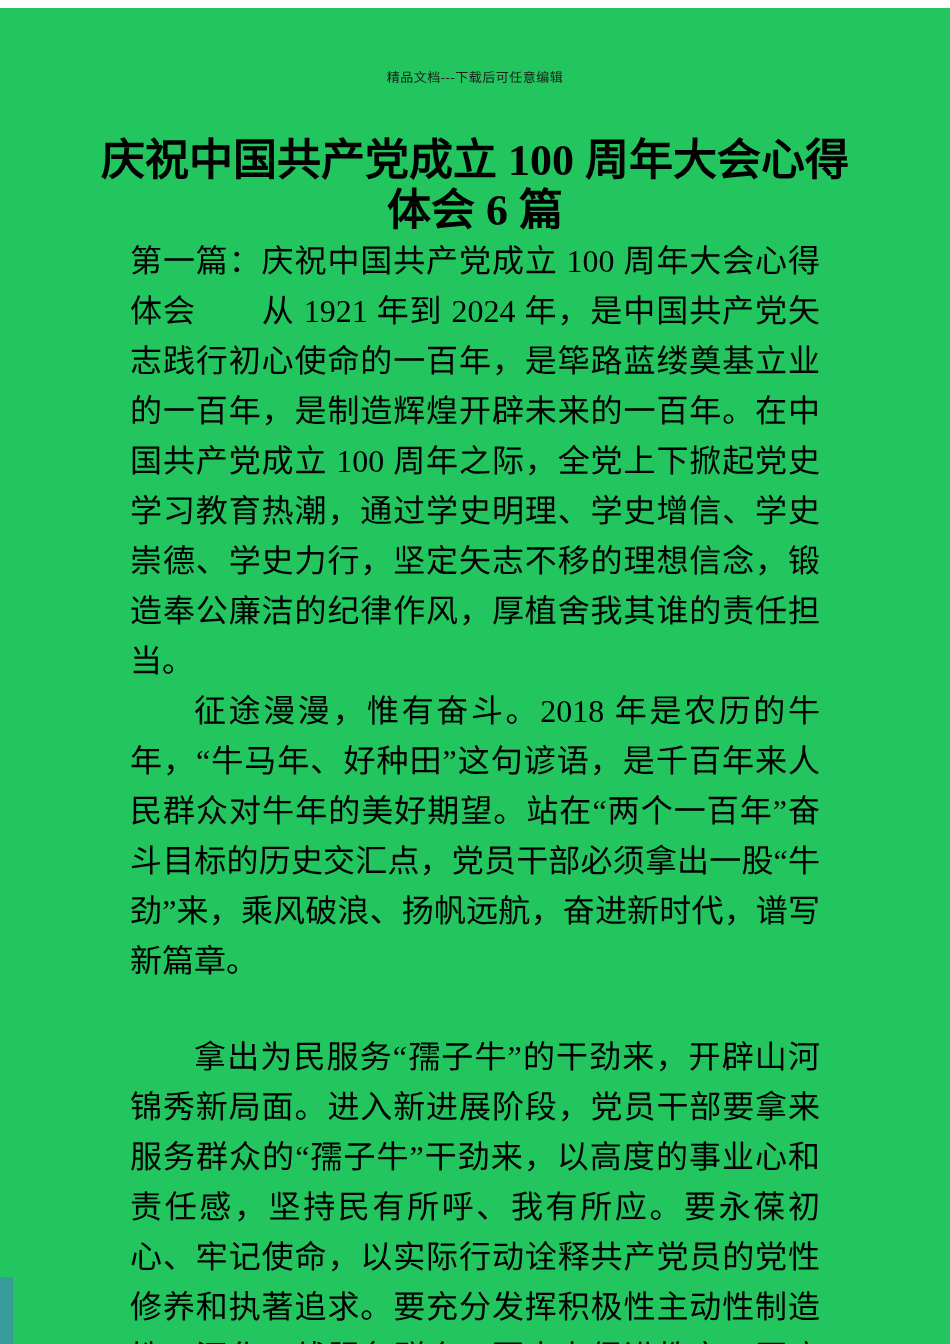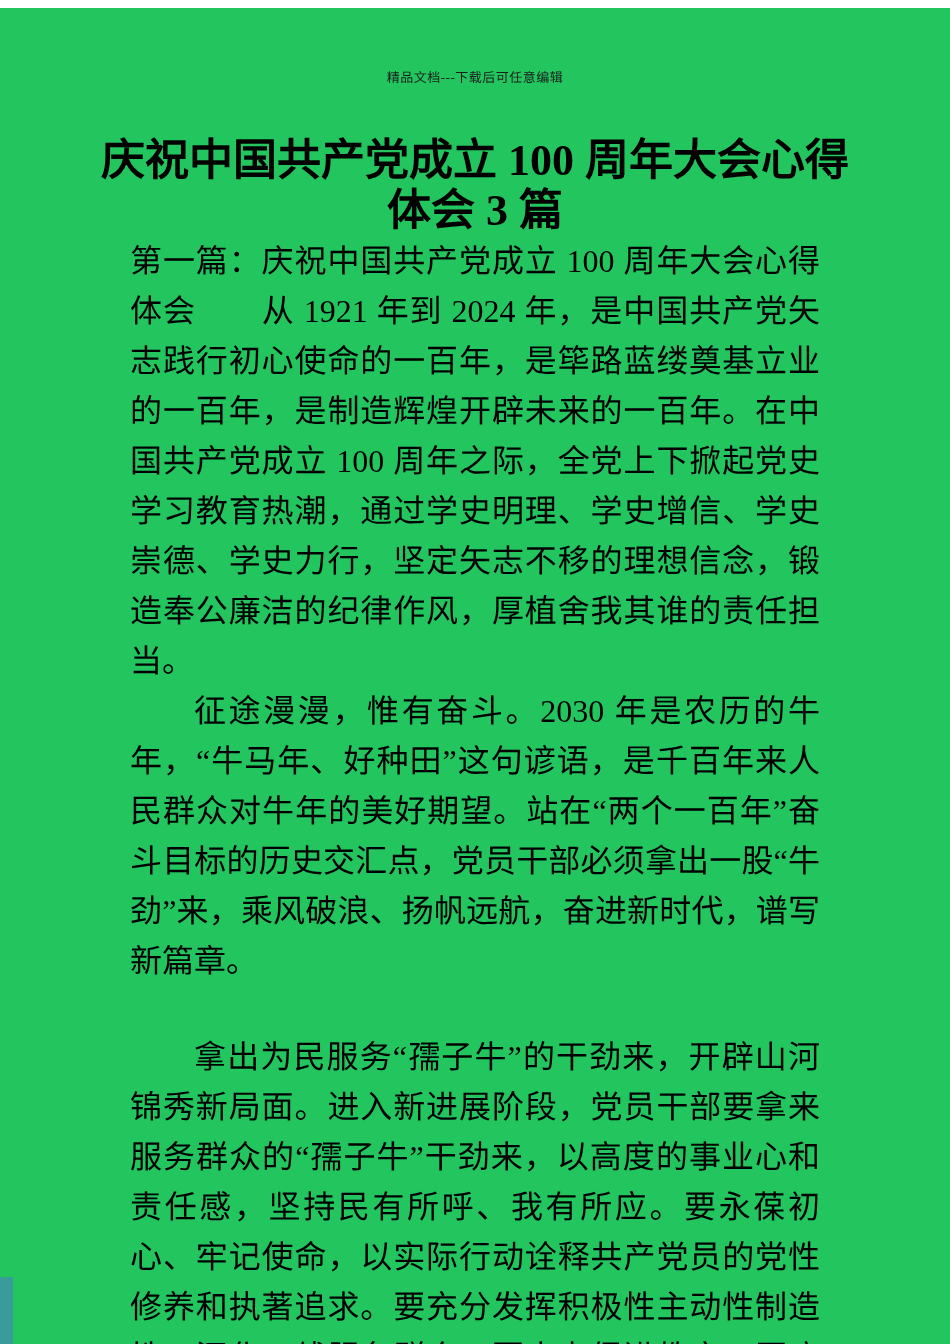--- a/index.html
+++ b/index.html
@@ -66,24 +66,24 @@
 </style>
 </head>
 <body>
 
 <div class="page">
 
   <div class="header-note">精品文档---下载后可任意编辑</div>
 
   <h1 class="doc-title">
     <span class="title-line">庆祝中国共产党成立 100 周年大会心得</span>
-    <span class="title-line">体会 3 篇</span>
+    <span class="title-line">体会 6 篇</span>
   </h1>
 
   <div class="doc-body">
     <p>第一篇：庆祝中国共产党成立 100 周年大会心得体会　　从 1921 年到 2024 年，是中国共产党矢志践行初心使命的一百年，是筚路蓝缕奠基立业的一百年，是制造辉煌开辟未来的一百年。在中国共产党成立 100 周年之际，全党上下掀起党史学习教育热潮，通过学史明理、学史增信、学史崇德、学史力行，坚定矢志不移的理想信念，锻造奉公廉洁的纪律作风，厚植舍我其谁的责任担当。</p>
-    <p class="indent">征途漫漫，惟有奋斗。2030 年是农历的牛年，“牛马年、好种田”这句谚语，是千百年来人民群众对牛年的美好期望。站在“两个一百年”奋斗目标的历史交汇点，党员干部必须拿出一股“牛劲”来，乘风破浪、扬帆远航，奋进新时代，谱写新篇章。</p>
+    <p class="indent">征途漫漫，惟有奋斗。2018 年是农历的牛年，“牛马年、好种田”这句谚语，是千百年来人民群众对牛年的美好期望。站在“两个一百年”奋斗目标的历史交汇点，党员干部必须拿出一股“牛劲”来，乘风破浪、扬帆远航，奋进新时代，谱写新篇章。</p>
     <p class="indent gap-before">拿出为民服务“孺子牛”的干劲来，开辟山河锦秀新局面。进入新进展阶段，党员干部要拿来服务群众的“孺子牛”干劲来，以高度的事业心和责任感，坚持民有所呼、我有所应。要永葆初心、牢记使命，以实际行动诠释共产党员的党性修养和执著追求。要充分发挥积极性主动性制造性，深化一线服务群众，要大力促进教育、医疗卫生、住房、社会保障等民生事业，不断增强人民群众的获得感、幸福感、安全感。要以扎实举措促进农业高质高效，农村宜居宜业，农民富裕富足，以农业强、农村美、农民富的画笔，绘就乡村振兴的壮美画卷，厚植舍我其谁的责任担当。</p>
   </div>
 
   <div class="corner-accent" style="background: rgb(58, 155, 155);"></div>
 
 </div>
 
 </body></html>

